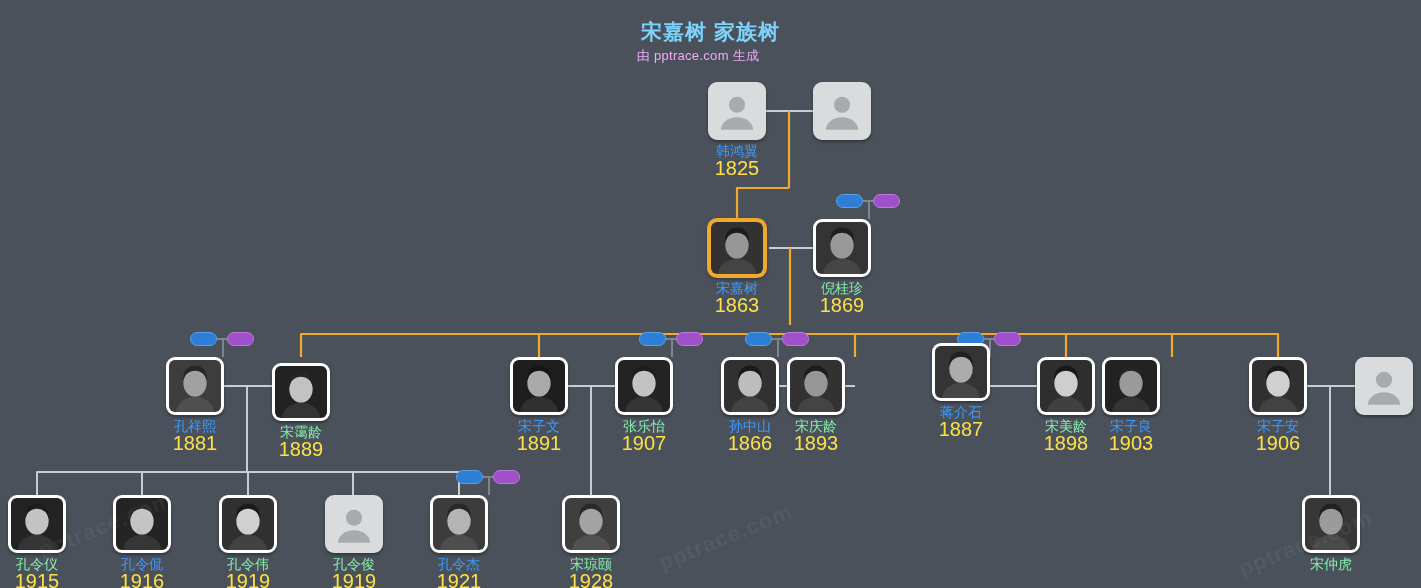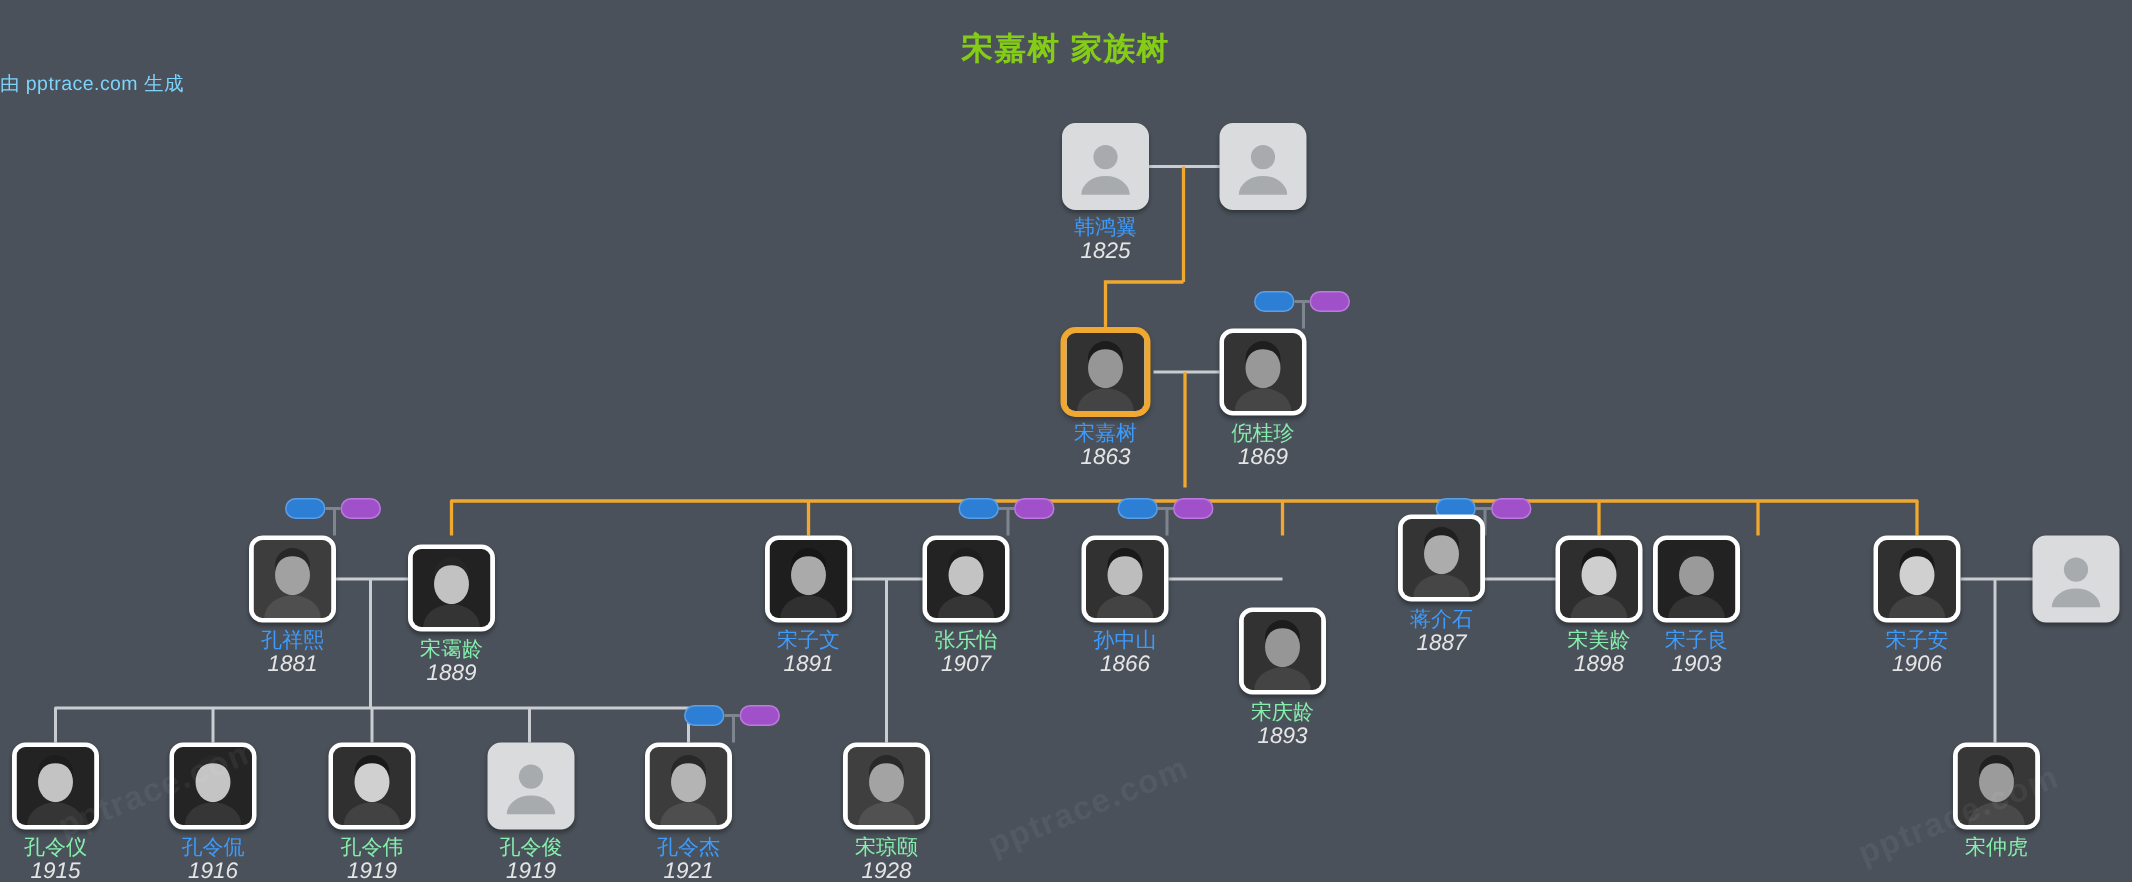--- a/index.html
+++ b/index.html
@@ -7,26 +7,26 @@
     width: 1421px; height: 588px;
     background: #4a515a;
     font-family: "Liberation Sans", "DejaVu Sans", sans-serif;
     overflow: hidden;
   }
   #stage { position: relative; width: 1421px; height: 588px; overflow: hidden; }
 
   
   .title {
     position: absolute; top: 18px; left: 0; width: 1421px;
-    text-align: center; color: #84cc16;
+    text-align: center; color: #7dd3fc;
     font-size: 21px; font-weight: bold; letter-spacing: 1px;
   }
   .subtitle {
     position: absolute; top: 47px; left: 0; width: 1396px;
-    color: #7dd3fc;
+    text-align: center; color: #f0abfc;
     font-size: 13px; letter-spacing: .3px;
   }
 
   
   .wm {
     position: absolute; color: rgba(255,255,255,0.055);
     font-size: 22px; font-weight: bold; letter-spacing: 1px;
     transform: rotate(-22deg); transform-origin: left top;
     pointer-events: none; white-space: nowrap;
   }
@@ -42,21 +42,21 @@
     border: 3px solid #ffffff;
     box-shadow: 0 2px 3px rgba(0,0,0,0.33);
     overflow: hidden; position: relative;
   }
   .photo.focus { border-color: #f0a830; box-shadow: 0 0 0 1px #f0a830, 0 2px 4px rgba(0,0,0,.4); }
   .photo.blank { background: #d9dbdd; border-color: #d9dbdd; }
   .ph-svg { display:block; width:100%; height:100%; }
   .nm { margin-top: 3px; font-size: 14px; font-weight: normal; line-height: 16px; }
   .nm.m { color: #3d9bfc; }
   .nm.f { color: #86efac; }
-  .yr { color: #e5e5e5; font-size: 15px; line-height: 18px; font-weight: 500; font-style: italic; }
+  .yr { color: #fde047; font-size: 20px; line-height: 18px; font-weight: 500; }
 
   
   .badge { position: absolute; width: 70px; height: 26px; }
   .badge .pill { position: absolute; top: 0; width: 27px; height: 14px; border-radius: 7px; }
   .badge .pb { left: 0; background: #2d7fd6; border: 1px solid #5aa0e8; }
   .badge .pp { left: 37px; background: #a050c8; border: 1px solid #bd7ade; }
   .badge .hbar { position: absolute; top: 6px; left: 27px; width: 10px; height: 2px; background: #7e858e; }
   .badge .stem { position: absolute; top: 7px; left: 32px; width: 2px; height: 18px; background: #7e858e; }
 </style>
 </head>
@@ -244,21 +244,21 @@
             <rect width="58" height="58" fill="rgb(49,49,49)"></rect>
             <ellipse cx="29" cy="26" rx="13" ry="15" fill="rgb(189,189,189)"></ellipse>
             <path d="M16 22 a13 13 0 0 1 26 0 l-2 -5 a13 13 0 0 0 -22 0 z" fill="rgb(25,25,25)"></path>
             <path d="M29 12 a13 11 0 0 1 13 11 l0 -4 a13 13 0 0 0 -26 0 l0 4 a13 11 0 0 1 13 -11 z" fill="rgb(25,25,25)"></path>
             <path d="M8 58 a21 17 0 0 1 42 0 z" fill="rgb(67,67,67)"></path>
           </svg>
         </div>
         <div class="nm m">孙中山</div>
         <div class="yr">1866</div>
       </div>
-      <div class="node" style="left: 812px; top: 357px; margin-top: 48px;">
+      <div class="node" style="left: 773px; top: 357px;">
         <div class="photo">
           <svg class="ph-svg" viewBox="0 0 58 58">
             <rect width="58" height="58" fill="rgb(50,50,50)"></rect>
             <ellipse cx="29" cy="26" rx="13" ry="15" fill="rgb(150,150,150)"></ellipse>
             <path d="M16 22 a13 13 0 0 1 26 0 l-2 -5 a13 13 0 0 0 -22 0 z" fill="rgb(28,28,28)"></path>
             <path d="M29 12 a13 11 0 0 1 13 11 l0 -4 a13 13 0 0 0 -26 0 l0 4 a13 11 0 0 1 13 -11 z" fill="rgb(28,28,28)"></path>
             <path d="M8 58 a21 17 0 0 1 42 0 z" fill="rgb(68,68,68)"></path>
           </svg>
         </div>
         <div class="nm f">宋庆龄</div>

